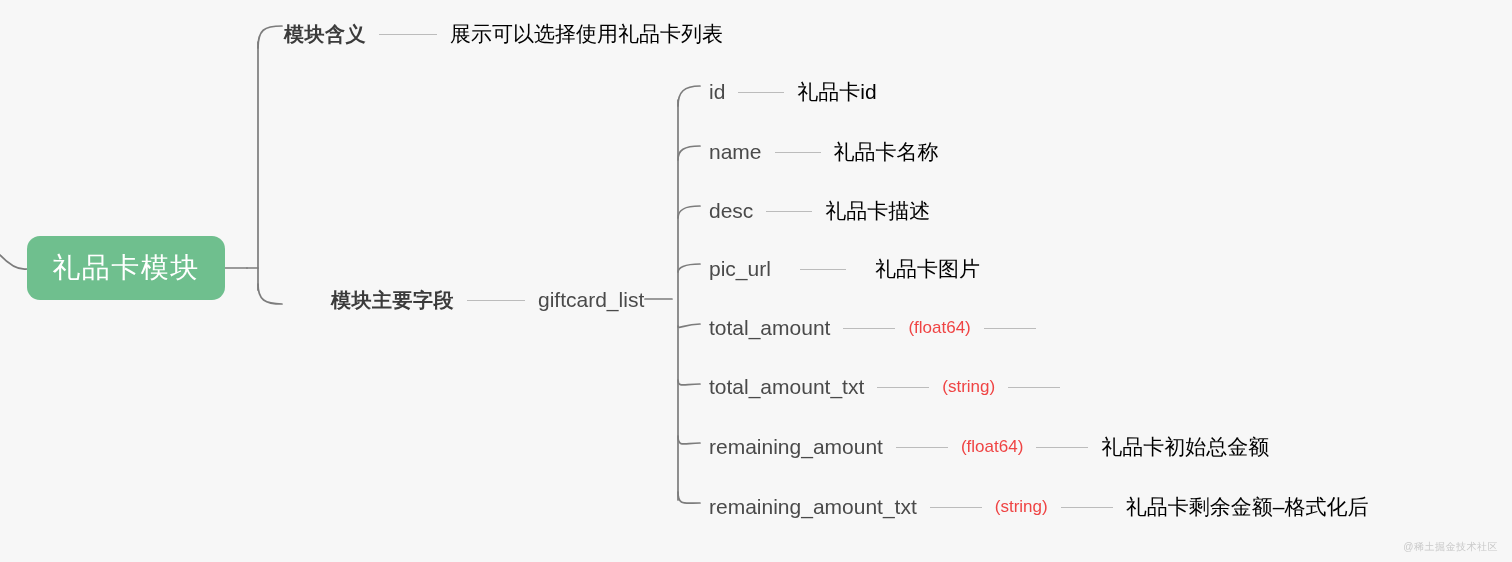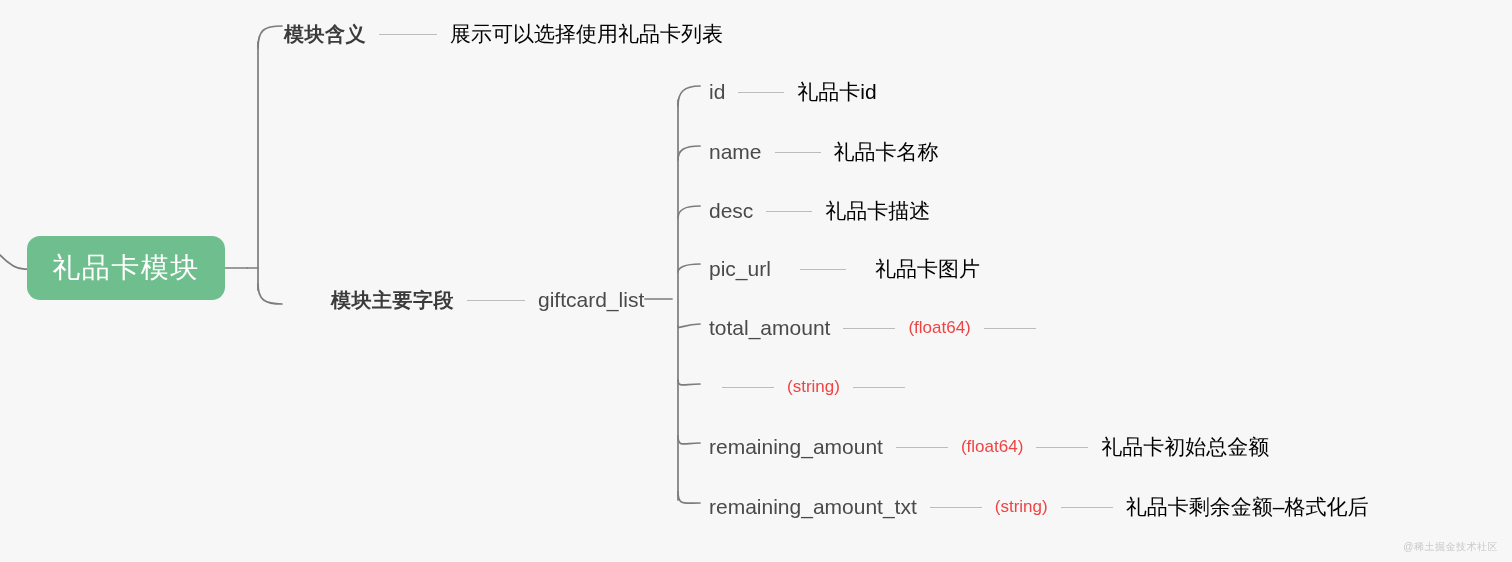--- a/index.html
+++ b/index.html
@@ -176,20 +176,21 @@
   </div>
 
   <div class="node-row" style="left:709px; top:328px;">
     <span class="seg-label mono-ish">total_amount</span>
     <span class="dash d-mid"></span>
     <span class="seg-label type">(float64)</span>
     <span class="dash d-mid"></span>
   </div>
 
   <div class="node-row" style="left:709px; top:387px;">
+    <span class="seg-label mono-ish">total_amount_txt</span>
     <span class="dash d-mid"></span>
     <span class="seg-label type">(string)</span>
     <span class="dash d-mid"></span>
   </div>
 
   <div class="node-row" style="left:709px; top:447px;">
     <span class="seg-label mono-ish">remaining_amount</span>
     <span class="dash d-mid"></span>
     <span class="seg-label type">(float64)</span>
     <span class="dash d-mid"></span>

